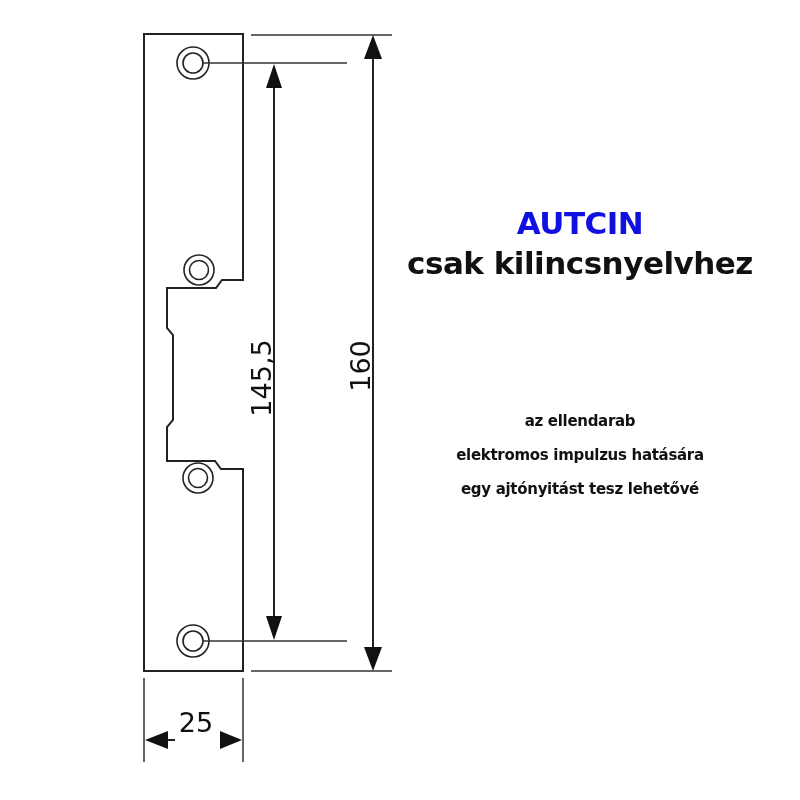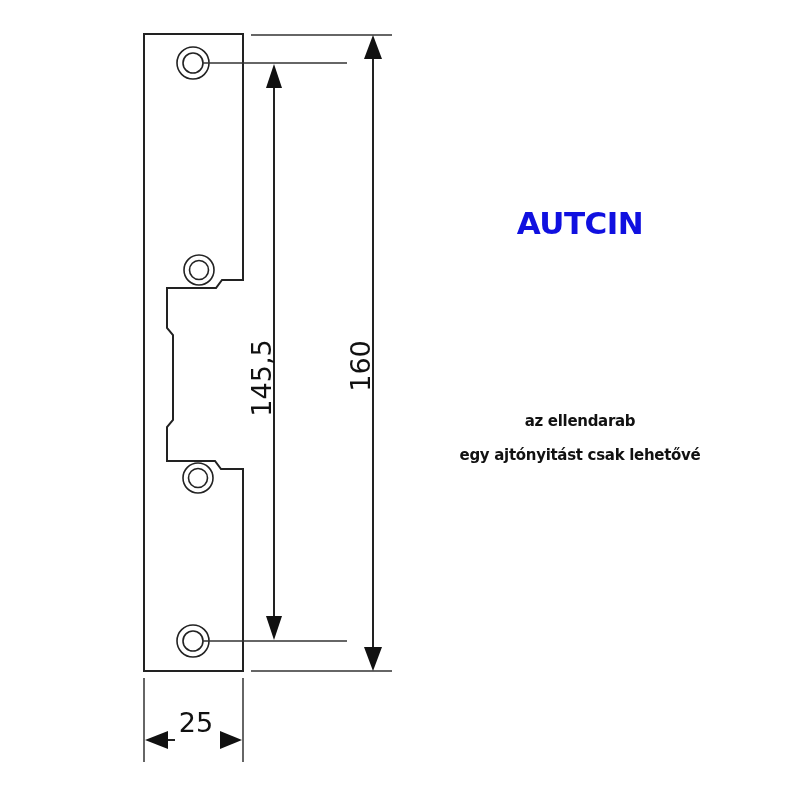--- a/index.html
+++ b/index.html
@@ -64,18 +64,20 @@
     <line x1="160" y1="740" x2="175" y2="740" stroke="#222" stroke-width="2"></line>
     <line x1="220" y1="740" x2="230" y2="740" stroke="#222" stroke-width="2"></line>
     <polygon points="145,740 168,731 168,749" fill="#111"></polygon>
     <polygon points="242,740 220,731 220,749" fill="#111"></polygon>
     <text class="dim-text" x="196" y="732" text-anchor="middle">25</text>
   </g>
 </svg>
 
 <div class="info title">
   <span class="line brand">AUTCIN</span>
+  <span class="line">csak kilincsnyelvhez</span>
 </div>
 
 <div class="info desc">
   <span class="line">az ellendarab</span>
-  <span class="line">egy ajtónyitást csak lehetővé</span>
+  <span class="line">elektromos impulzus hatására</span>
+  <span class="line">egy ajtónyitást tesz lehetővé</span>
 </div>
 
 </body></html>

